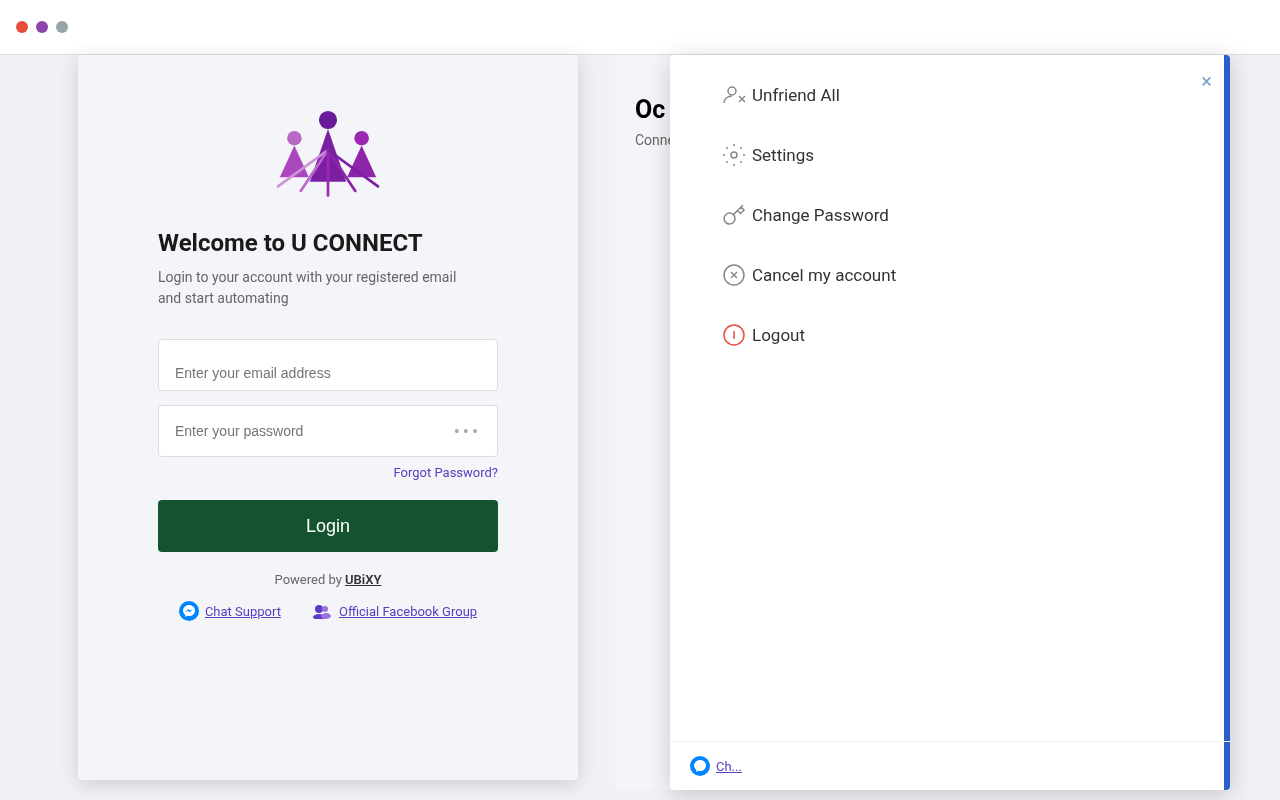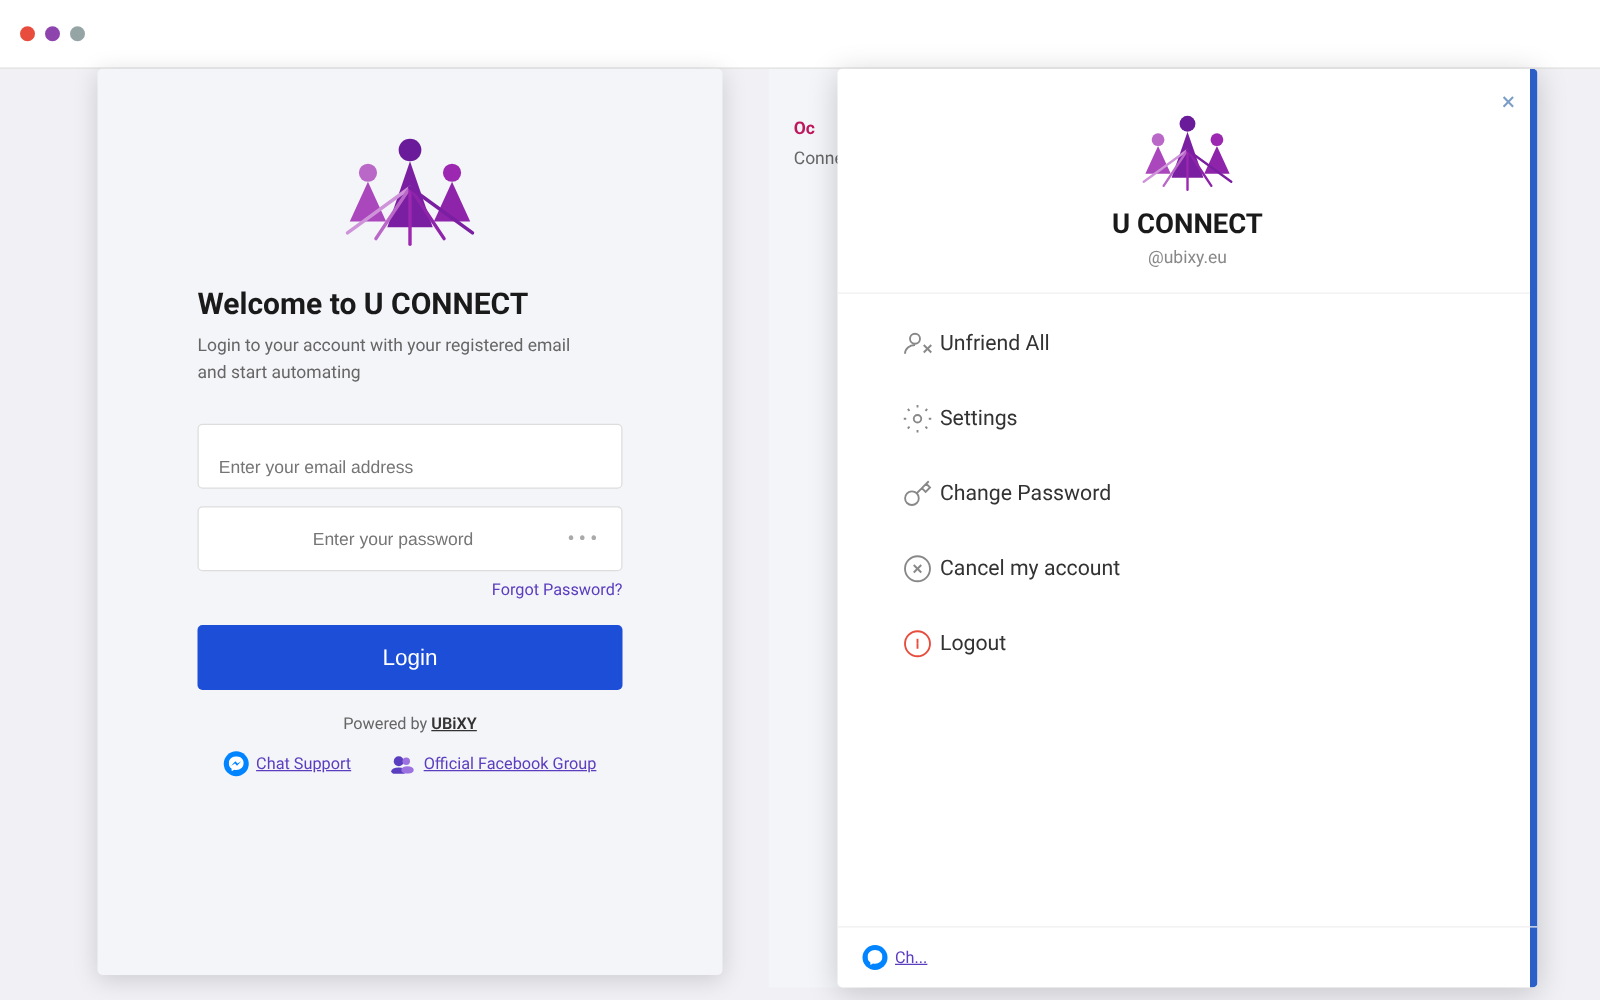--- a/index.html
+++ b/index.html
@@ -124,41 +124,40 @@
       justify-content: space-between;
     }
 
     .password-wrapper input {
       border: none;
       background: transparent;
       font-size: 14px;
       color: #0c4a6e;
       outline: none;
       flex: 1;
-      text-align: center;
     }
 
     .password-dots {
       color: #aaa;
       font-size: 18px;
       letter-spacing: 3px;
     }
 
     .forgot-link {
       align-self: flex-end;
       color: #5b3dbf;
       font-size: 13px;
       text-decoration: none;
       margin-bottom: 20px;
     }
 
     .login-btn {
       width: 100%;
       height: 52px;
-      background: #1d4ed8;
+      background: #14532d;
       color: #fff;
       font-size: 18px;
       font-weight: 500;
       border: none;
       border-radius: 4px;
       cursor: pointer;
       margin-bottom: 20px;
     }
 
     .powered-by {
@@ -241,23 +240,23 @@
       left: 615px;
       width: 80px;
       bottom: 10px;
       background: #f4f5f9;
       display: flex;
       flex-direction: column;
       padding: 40px 20px;
     }
 
     .behind-text {
-      font-size: 14px;
+      font-size: 25px;
       font-weight: 700;
-      color: #be185d;
+      color: #000000;
       margin-bottom: 8px;
     }
 
     .behind-subtext {
       font-size: 14px;
       color: #666;
     }
 
     .panel-header {
       display: flex;
@@ -414,37 +413,20 @@
     </div>
   </div>
 </div>
 
 <div class="account-panel">
 
   <div class="blue-strip"></div>
 
   <div class="panel-close">×</div>
 
-  <div class="panel-header">
-    <svg class="panel-logo" viewBox="0 0 150 110" xmlns="http://www.w3.org/2000/svg">
-      <circle cx="75" cy="22" r="10" fill="#6a1b9a"></circle>
-      <polygon points="75,32 55,90 95,90" fill="#7b1fa2"></polygon>
-      <circle cx="38" cy="42" r="8" fill="#ba68c8"></circle>
-      <polygon points="38,50 22,85 54,85" fill="#ab47bc"></polygon>
-      <circle cx="112" cy="42" r="8" fill="#9c27b0"></circle>
-      <polygon points="112,50 96,85 128,85" fill="#8e24aa"></polygon>
-      <line x1="75" y1="55" x2="20" y2="95" stroke="#ce93d8" stroke-width="3" stroke-linecap="round"></line>
-      <line x1="75" y1="55" x2="45" y2="100" stroke="#ba68c8" stroke-width="3" stroke-linecap="round"></line>
-      <line x1="75" y1="55" x2="75" y2="105" stroke="#9c27b0" stroke-width="3" stroke-linecap="round"></line>
-      <line x1="75" y1="55" x2="105" y2="100" stroke="#8e24aa" stroke-width="3" stroke-linecap="round"></line>
-      <line x1="75" y1="55" x2="130" y2="95" stroke="#7b1fa2" stroke-width="3" stroke-linecap="round"></line>
-    </svg>
-    <div class="panel-app-name">U CONNECT</div>
-    <div class="panel-email">@ubixy.eu</div>
-  </div>
 
   <div class="menu-list">
 
     <div class="menu-item">
       <div class="menu-item-icon">
         <svg width="24" height="24" viewBox="0 0 24 24" fill="none" stroke="#888" stroke-width="1.5">
           <circle cx="10" cy="8" r="4"></circle>
           <path d="M2 20c0-4 3.6-7 8-7"></path>
           <line x1="17" y1="13" x2="23" y2="19"></line>
           <line x1="23" y1="13" x2="17" y2="19"></line>

